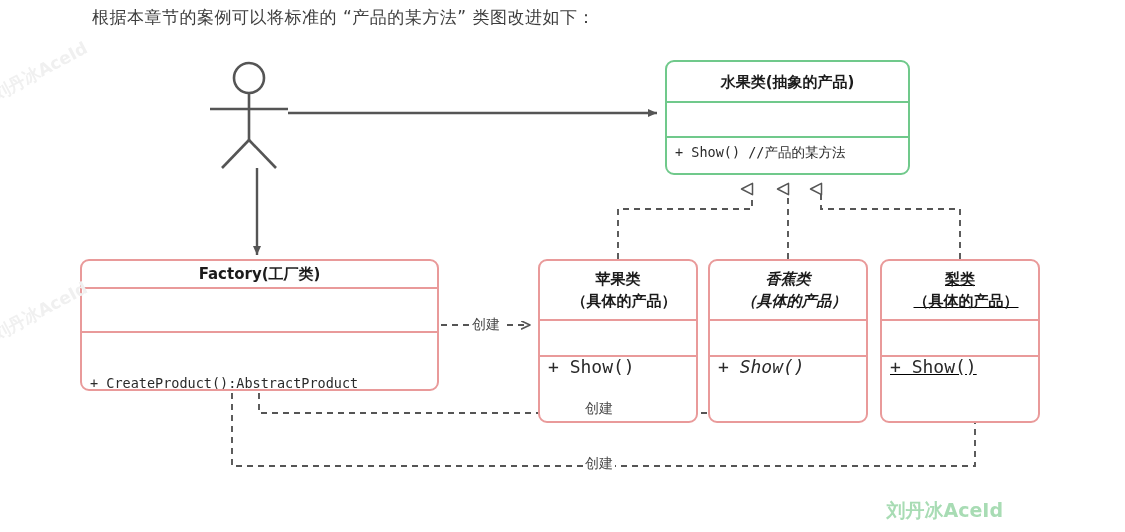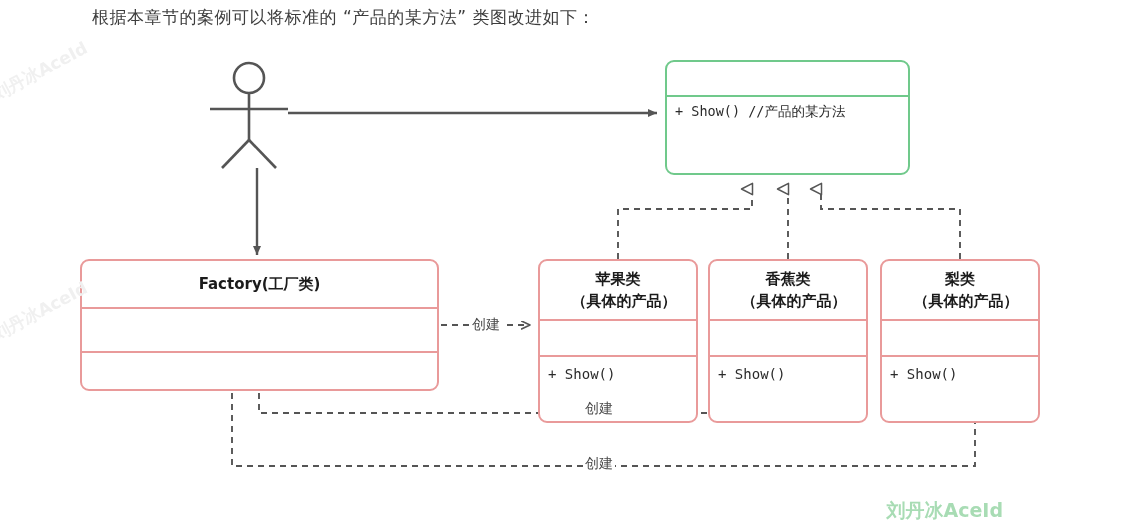--- a/index.html
+++ b/index.html
@@ -72,35 +72,35 @@
   }
 
   
   #box-abstract { left: 665px; top: 60px; width: 245px; height: 115px; }
   #box-abstract .sec-title { height: 41px; }
   #box-abstract .sec-attrs { height: 35px; }
   #box-abstract .sec-ops   { height: 35px; }
   #box-abstract .uml-ops { padding-top: 5px; font-size: 13.5px; }
 
   #box-factory { left: 80px; top: 259px; width: 359px; height: 132px; }
-  #box-factory .sec-title { height: 48px; }
+  #box-factory .sec-title { height: 28px; }
   #box-factory .sec-attrs { height: 44px; }
   #box-factory .sec-ops   { height: 44px; }
   #box-factory .uml-ops { font-size: 13.5px; padding-top: 3px; }
 
   .box-concrete { top: 259px; width: 160px; height: 164px; }
   .box-concrete .sec-title { height: 60px; }
   .box-concrete .sec-attrs { height: 36px; }
   .box-concrete .sec-ops   { height: 32px; }
   .box-concrete .uml-title { font-size: 15px; line-height: 22px; }
-  .box-concrete .uml-ops { font-size: 14px; padding-top: 8px; }
+  .box-concrete .uml-ops { font-size: 18px; padding-top: 0; }
 
   #box-apple  { left: 538px; }
-  #box-banana { left: 708px; }
-  #box-pear   { left: 880px; }
+  #box-banana { left: 708px; font-style: italic; }
+  #box-pear   { left: 880px; text-decoration: underline; }
 
   
   .edge-label {
     position: absolute;
     font-size: 14px;
     color: #4a4a4a;
     background: #ffffff;
     padding: 0 2px;
     white-space: nowrap;
   }
@@ -166,20 +166,21 @@
   <path d="M 960,259 L 960,209 L 821,209 L 821,189" fill="none" stroke="#555555" stroke-width="1.9" stroke-dasharray="6,5" marker-end="url(#hollow-triangle)"></path>
 
   <line x1="441" y1="325" x2="530" y2="325" stroke="#555555" stroke-width="1.9" stroke-dasharray="6,5" marker-end="url(#open-arrow)"></line>
 
   <path d="M 259,393 L 259,413 L 788,413 L 788,396" fill="none" stroke="#555555" stroke-width="1.9" stroke-dasharray="6,5" marker-end="url(#open-arrow)"></path>
 
   <path d="M 232,393 L 232,466 L 975,466 L 975,396" fill="none" stroke="#555555" stroke-width="1.9" stroke-dasharray="6,5" marker-end="url(#open-arrow)"></path>
 </svg>
 
 <div class="uml-box abstract" id="box-abstract">
+  <div class="uml-sec sec-title uml-title">水果类(抽象的产品)</div>
   <div class="uml-sec sec-attrs uml-attrs"></div>
   <div class="sec-ops uml-ops uml-sec last">+ Show() //产品的某方法</div>
 </div>
 
 <div class="uml-box" id="box-factory">
   <div class="uml-sec sec-title uml-title">Factory(工厂类)</div>
   <div class="uml-sec sec-attrs uml-attrs"></div>
   <div class="sec-ops uml-ops uml-sec last">
     <div>+ CreateProduct():AbstractProduct</div>
     

